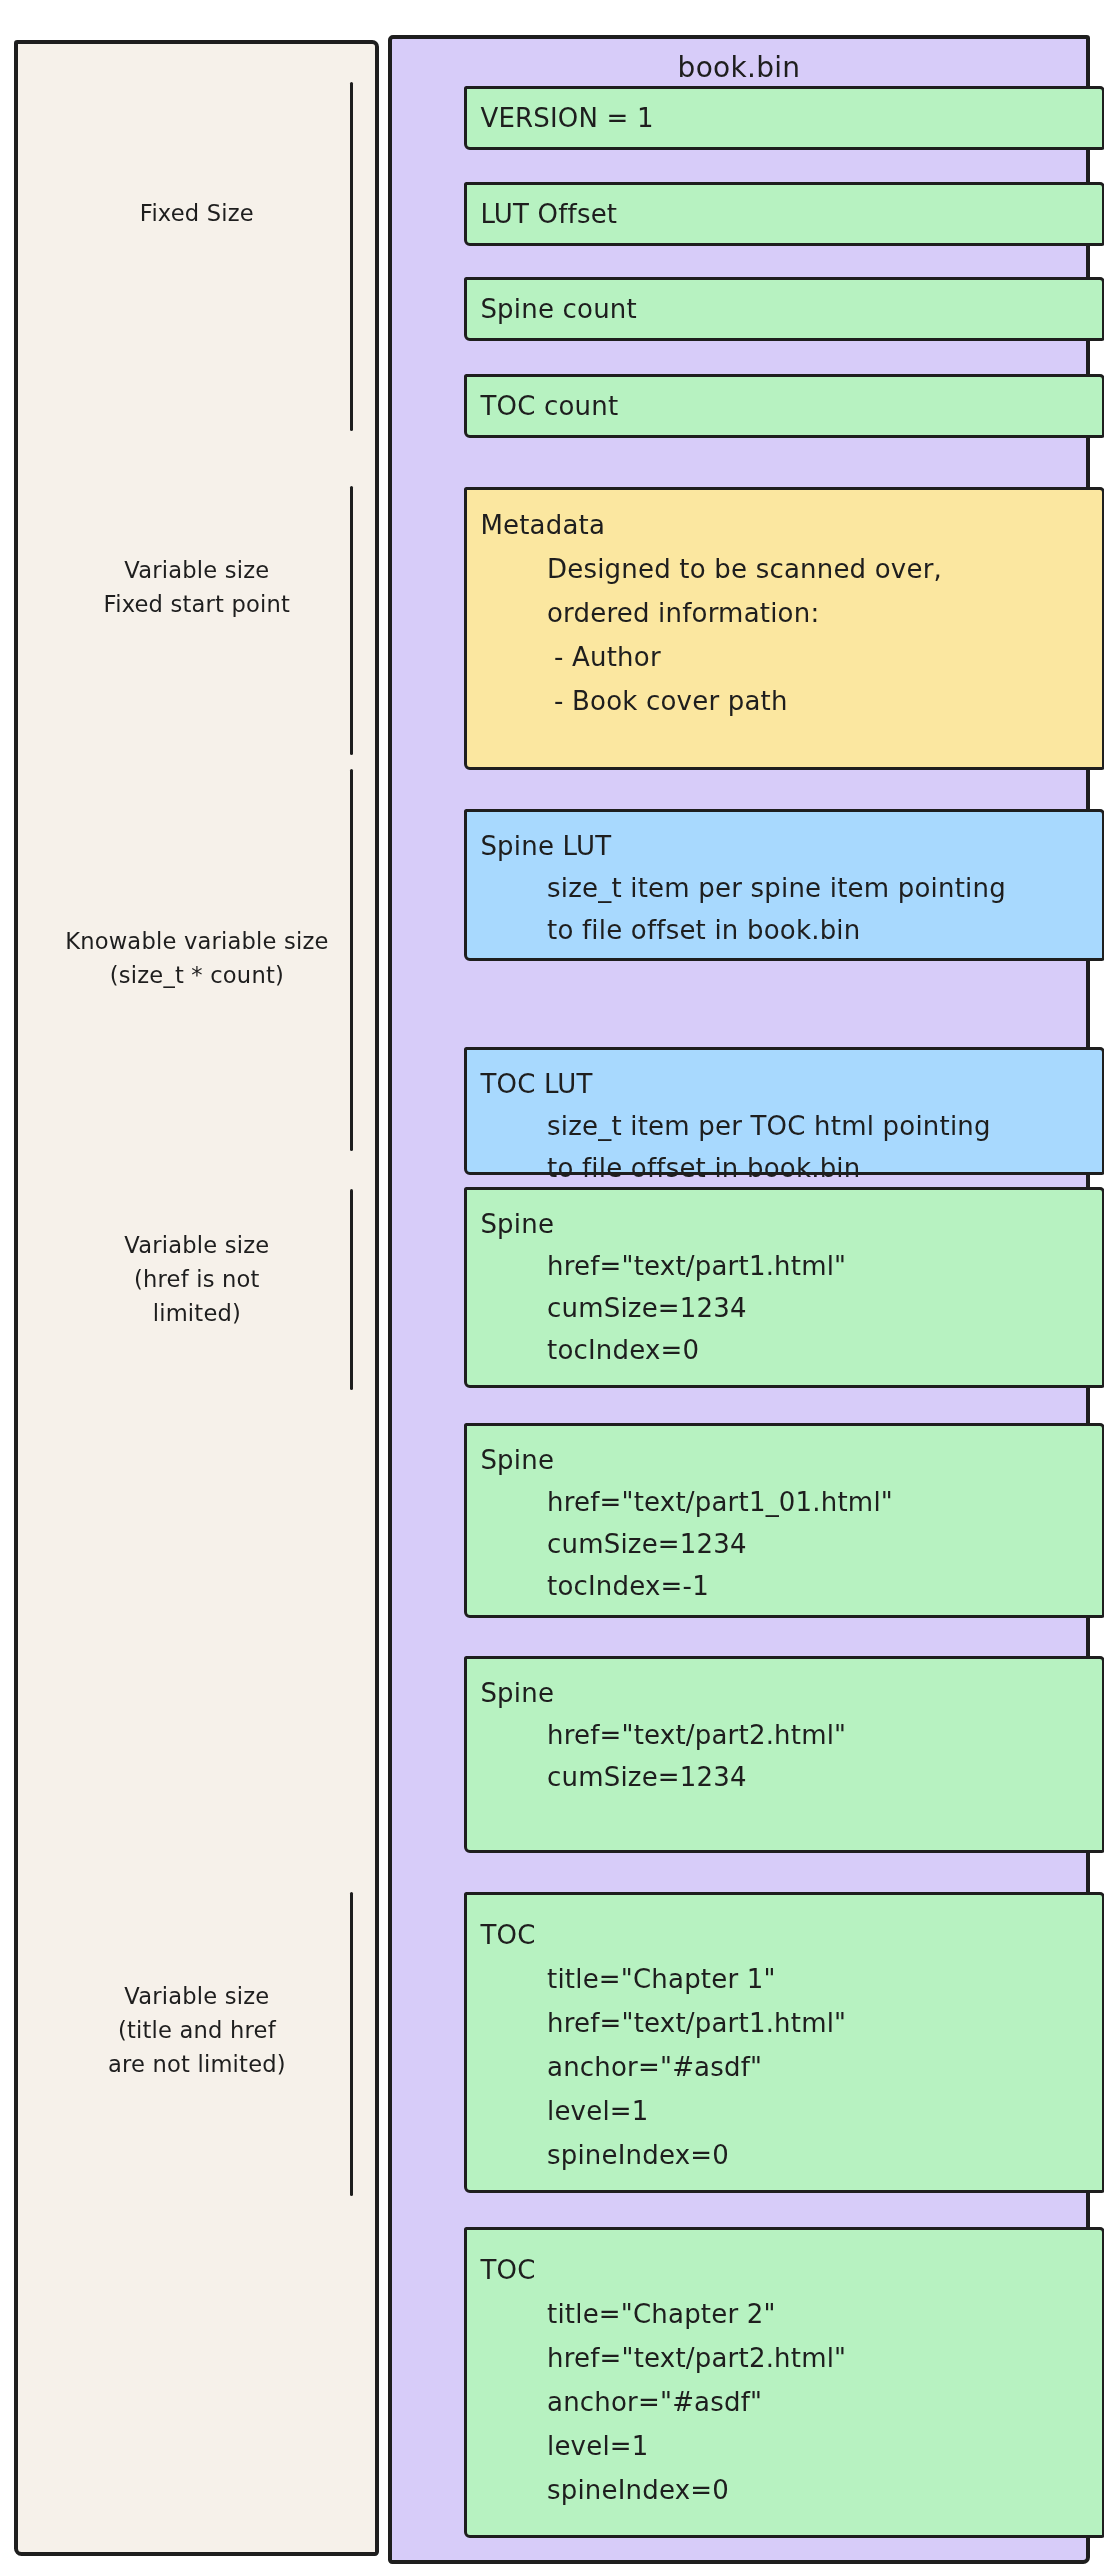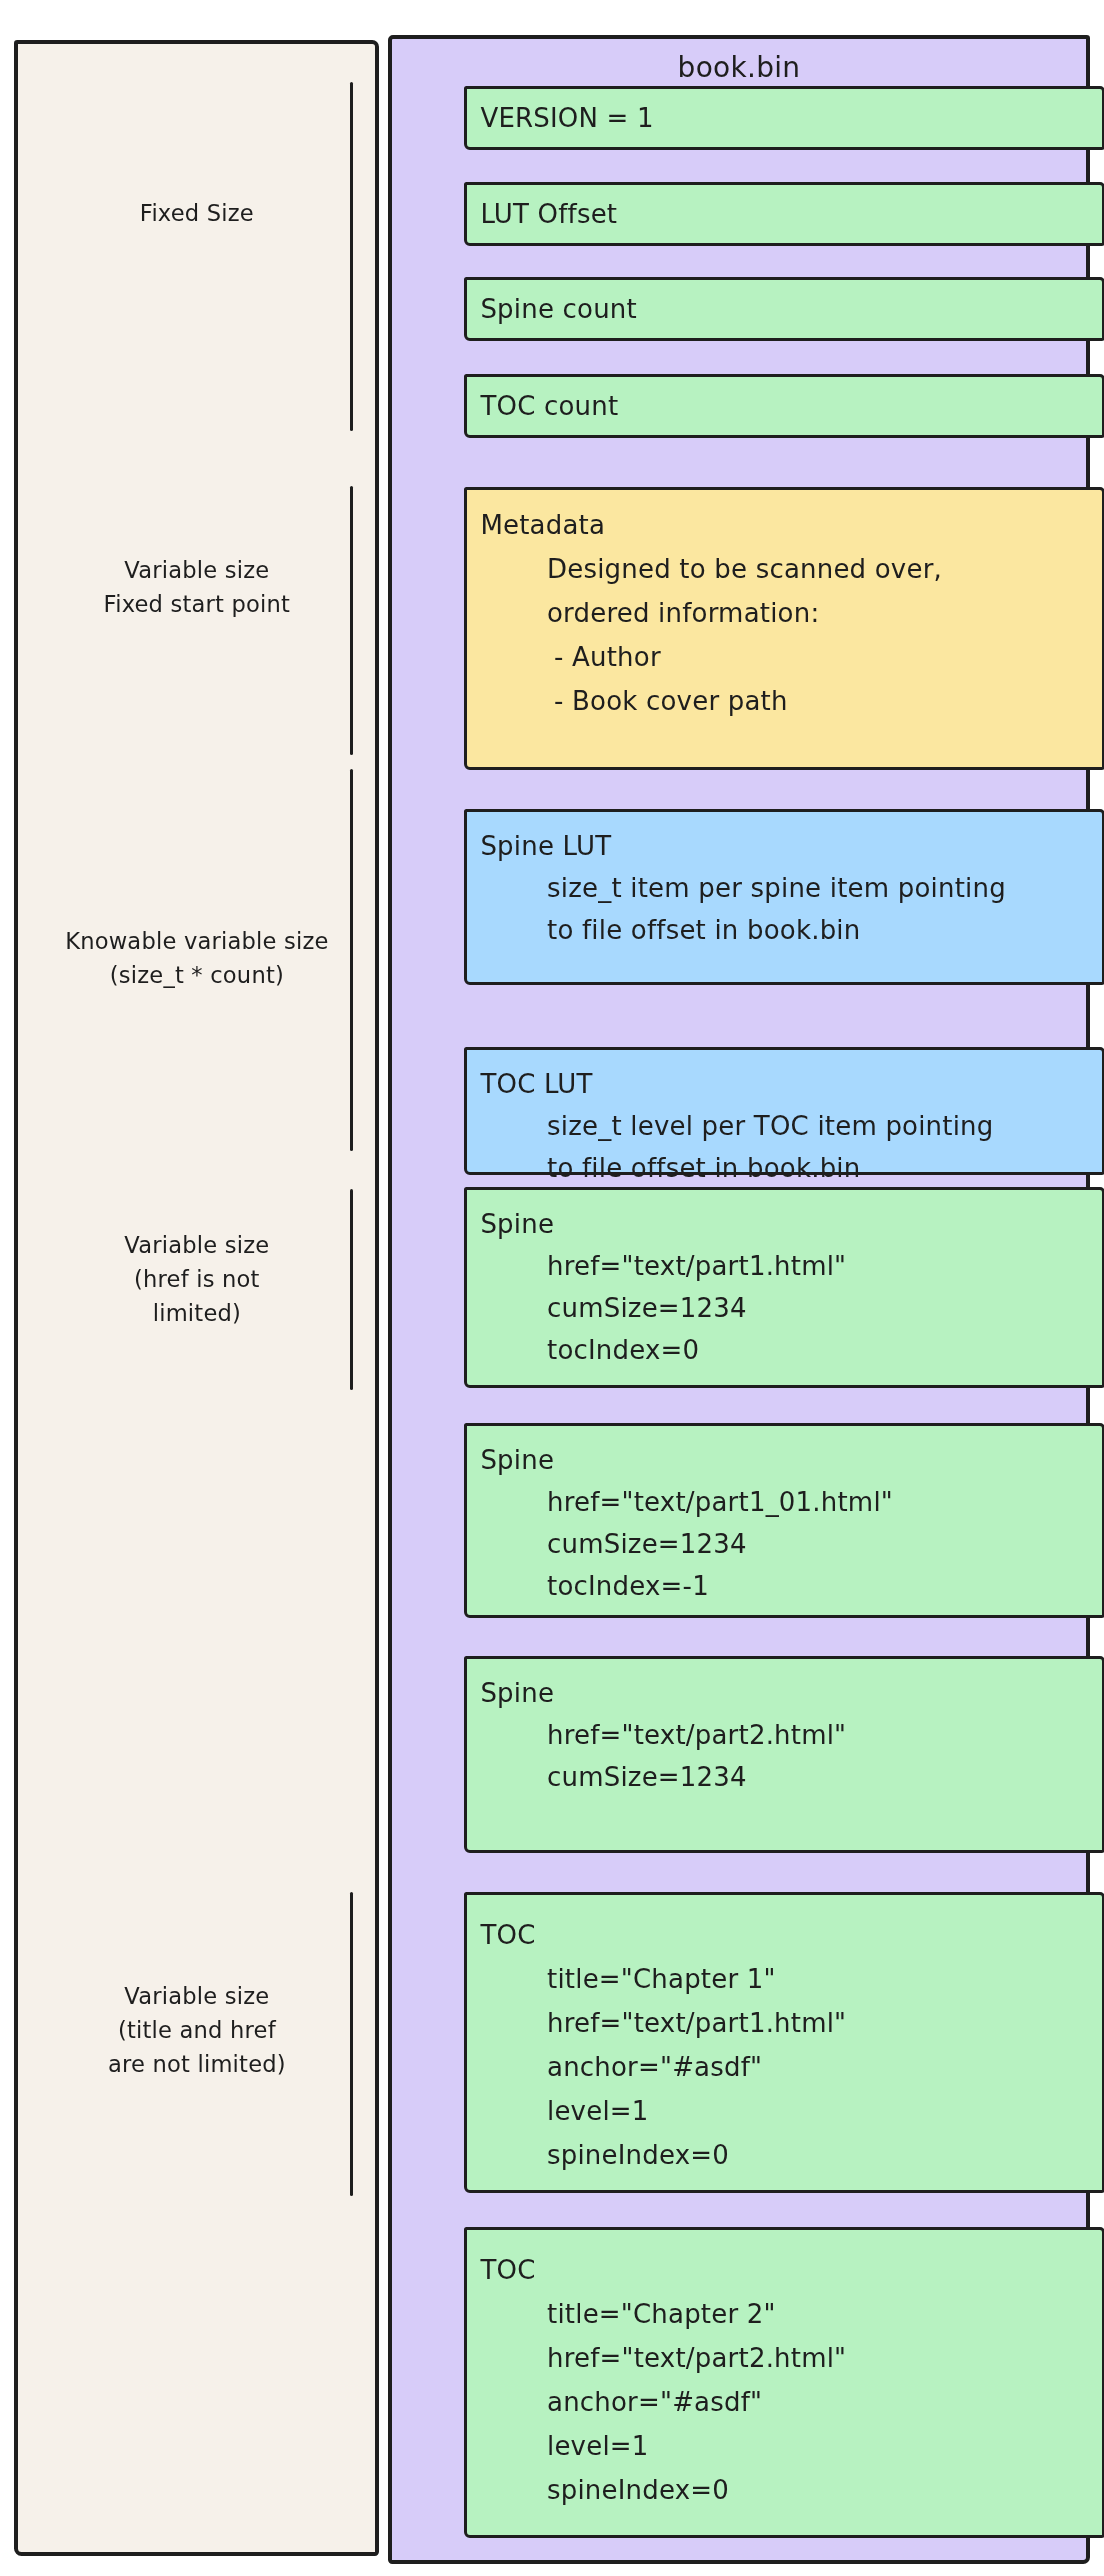--- a/index.html
+++ b/index.html
@@ -151,29 +151,29 @@
     </div>
 
     <div class="block yellow multi" style="top:448px;height:283px">
       <div class="line l0">Metadata</div>
       <div class="line l1">Designed to be scanned over,</div>
       <div class="line l1">ordered information:</div>
       <div class="line l2">- Author</div>
       <div class="line l2">- Book cover path</div>
     </div>
 
-    <div class="block blue multi" style="top:770px;height:176px">
+    <div class="block blue multi" style="top:770px;height:152px">
       <div class="line l0">Spine LUT</div>
       <div class="line l1">size_t item per spine item pointing</div>
       <div class="line l1">to file offset in book.bin</div>
     </div>
 
     <div class="block blue multi" style="top:1008px;height:128px">
       <div class="line l0">TOC LUT</div>
-      <div class="line l1">size_t level per TOC item pointing</div>
+      <div class="line l1">size_t item per TOC html pointing</div>
       <div class="line l1">to file offset in book.bin</div>
     </div>
 
     <div class="block green multi" style="top:1148px;height:201px">
       <div class="line l0">Spine</div>
       <div class="line l1">href="text/part1.html"</div>
       <div class="line l1">cumSize=1234</div>
       <div class="line l1">tocIndex=0</div>
     </div>
 

